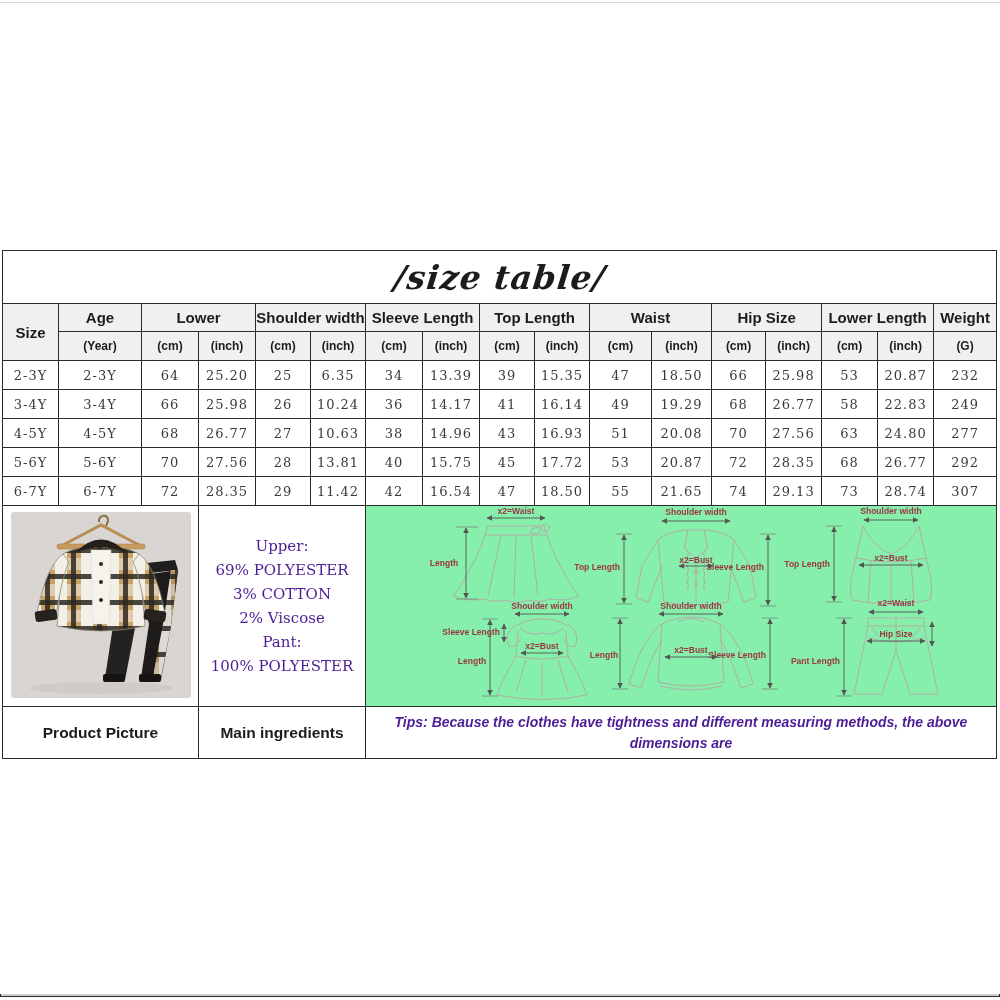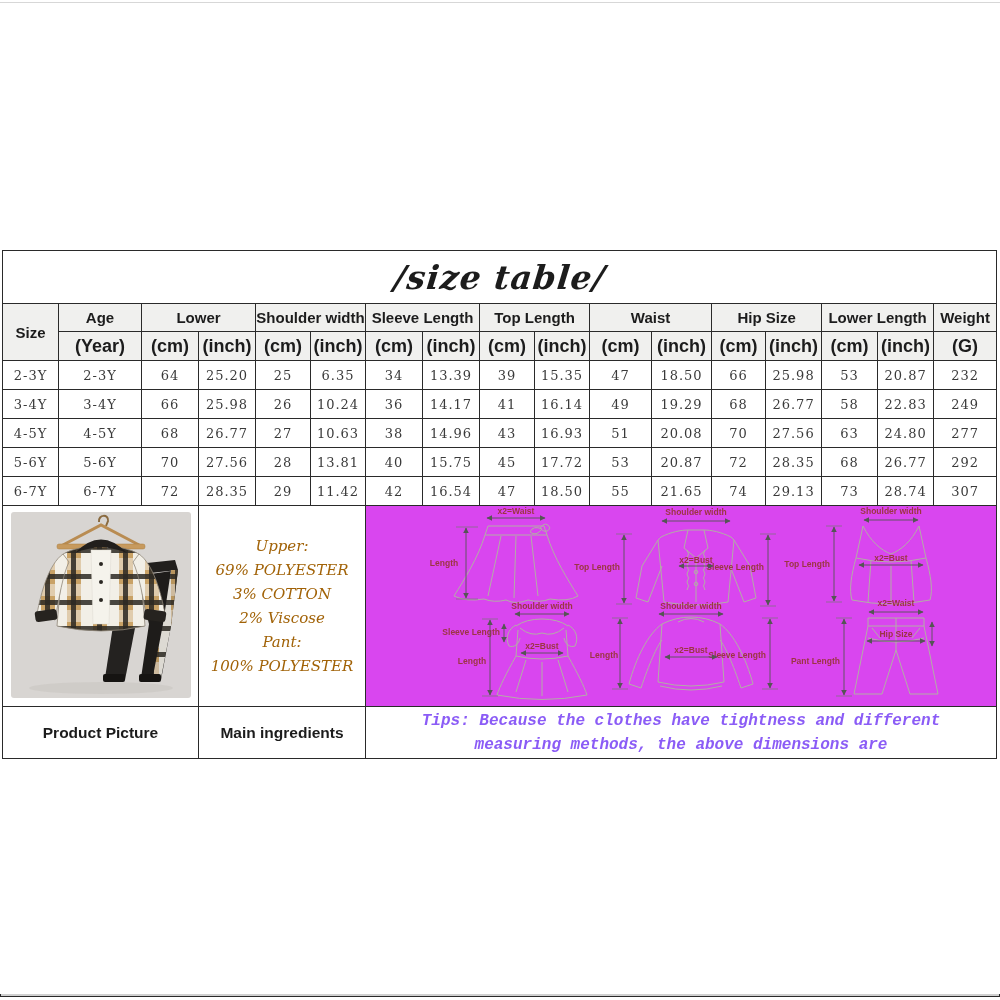--- a/index.html
+++ b/index.html
@@ -20,49 +20,49 @@
   .title-text{
     font-family:"DejaVu Serif",serif;font-style:italic;font-weight:bold;
     font-size:33px;letter-spacing:1px;transform:skewX(-6deg);
   }
 
   
   table.size{width:100%;border-collapse:collapse;table-layout:fixed;}
   table.size th,table.size td{border:1px solid #2a2a2a;text-align:center;vertical-align:middle;padding:0;overflow:hidden;white-space:nowrap;}
   table.size thead th{background:#f0f0ee;font-weight:bold;}
   tr.group-row th{font-size:15px;height:27px;}
-  tr.sub-row th{font-size:18px;height:28px;}
+  tr.sub-row th{font-size:12px;height:28px;}
   table.size tbody td{
     height:28px;background:#fff;color:#3a3a3a;
     font-family:"DejaVu Serif",serif;font-size:13px;letter-spacing:1px;
   }
 
   
   .bottom{
     display:grid;grid-template-columns:196px 167px auto;grid-template-rows:200px 52px;
     border:1px solid #2a2a2a;border-top:none;
   }
   .cell{box-sizing:border-box;}
   .photo-cell{border-right:1px solid #2a2a2a;position:relative;background:#fff;}
   .ing-cell{
     border-right:1px solid #2a2a2a;display:flex;flex-direction:column;
     align-items:center;justify-content:center;
-    font-family:"DejaVu Serif",serif;font-size:15px;color:#a16207;line-height:1.6;font-style:italic;
-  }
-  .diagrams-cell{position:relative;background:#d946ef;}
+    font-family:"DejaVu Serif",serif;font-size:15px;color:#4c1d95;line-height:1.6;
+  }
+  .diagrams-cell{position:relative;background:#86efac;}
   .label-photo,.label-ing{
     border-top:1px solid #2a2a2a;border-right:1px solid #2a2a2a;
     display:flex;align-items:center;justify-content:center;
     font-weight:bold;font-size:15.5px;
   }
   .tips-cell{
     border-top:1px solid #2a2a2a;display:flex;flex-direction:column;
     align-items:center;justify-content:center;
-    font-weight:bold;font-style:italic;font-size:16px;line-height:1.5;color:#8b5cf6;
-    padding:0 10px;text-align:center;font-family:Liberation Mono, monospace;
+    font-weight:bold;font-style:italic;font-size:14px;line-height:1.5;color:#4c1d95;
+    padding:0 10px;text-align:center;
   }
 
   
   .g{fill:none;stroke:#b3ada6;stroke-width:1;}
   .dim{stroke:#555;stroke-width:0.9;fill:none;marker-start:url(#ar);marker-end:url(#ar);}
   .tick{stroke:#777;stroke-width:0.7;}
   .dl{font:bold 8.5px "Liberation Sans",sans-serif;fill:var(--diagram-label,#9c3543);}
 </style>
 </head>
 <body>

